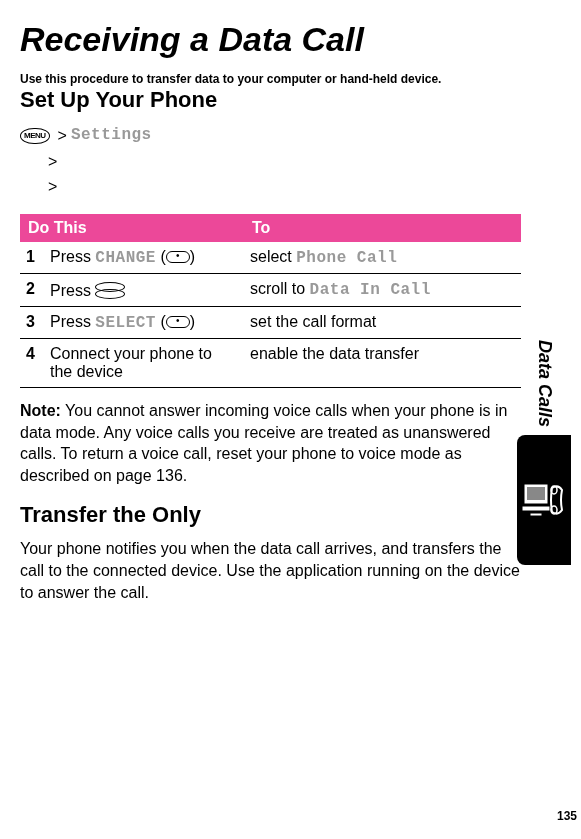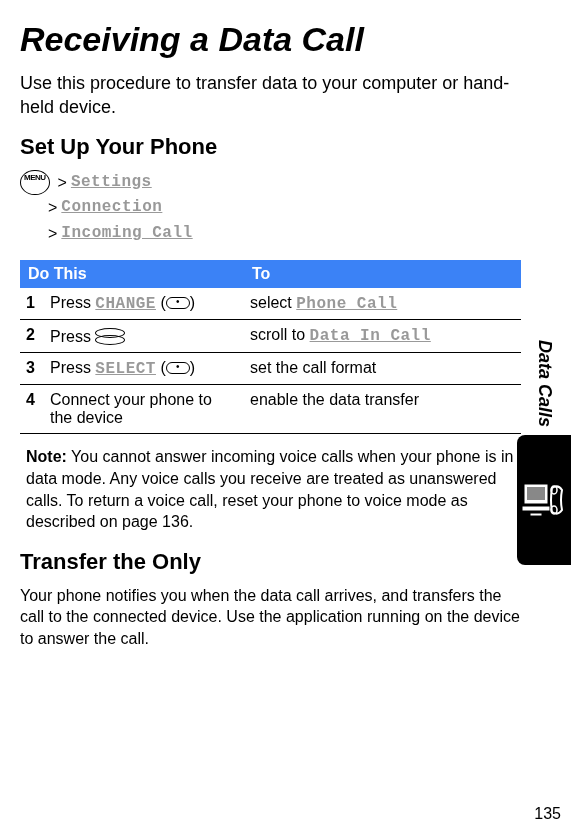--- a/index.html
+++ b/index.html
@@ -15,23 +15,23 @@
       position: relative;
       padding: 20px 60px 20px 20px;
     }
     .page-title {
       font-size: 34px;
       font-weight: bold;
       font-style: italic;
       margin-bottom: 12px;
     }
     .intro {
-      font-size: 18px;
+      font-size: 12px;
       line-height: 1.35;
-      margin-bottom: 14px;
+      font-weight: bold;
     }
     .subhead {
       font-size: 22px;
       font-weight: bold;
       margin-bottom: 10px;
     }
     .find-feature-row {
       display: flex;
       align-items: flex-start;
       margin-bottom: 14px;
@@ -40,20 +40,21 @@
       font-weight: bold;
       font-size: 17px;
       padding-left: 6px;
       width: 220px;
     }
     .menu-path {
       font-size: 16px;
     }
     .menu-path .row {
       display: flex;
+      align-items: center;
       line-height: 1.6;
     }
     .menu-key {
       display: inline-block;
       border: 1px solid #000;
       border-radius: 50%;
       font-size: 8px;
       padding: 1px 3px;
       margin-right: 4px;
       font-weight: bold;
@@ -61,29 +62,28 @@
     }
     .gt {
       margin: 0 4px;
     }
     .lcd {
       font-family: 'Courier New', monospace;
       color: #999;
       font-weight: bold;
       letter-spacing: 0.5px;
       font-size: 16px;
-      text-decoration: underline;
     }
     table {
       width: 100%;
       border-collapse: collapse;
       margin-bottom: 12px;
     }
     thead tr {
-      background: #3b82f6;
+      background: #ec4899;
       color: #fff;
     }
     thead th {
       text-align: left;
       padding: 5px 8px;
       font-size: 16px;
       font-weight: bold;
     }
     tbody td {
       padding: 6px 6px;
@@ -130,21 +130,20 @@
       height: 8px;
       border: 1px solid #000;
       border-radius: 50%;
     }
     .key-double::before { top: 0; }
     .key-double::after { top: 7px; }
     .note {
       font-size: 16px;
       line-height: 1.35;
       margin-bottom: 16px;
-      margin-left: 6px;
     }
     .note-label {
       font-weight: bold;
     }
     .transfer-text {
       font-size: 16px;
       line-height: 1.35;
       margin-bottom: 28px;
     }
     .side-tab {
@@ -169,23 +168,23 @@
       height: 130px;
       border-top-left-radius: 8px;
       border-bottom-left-radius: 8px;
       display: flex;
       align-items: center;
       justify-content: center;
     }
     .page-num {
       position: absolute;
       bottom: 16px;
-      right: 20px;
-      font-weight: normal;
-      font-size: 16px;
+      right: 4px;
+      font-weight: bold;
+      font-size: 12px;
     }
     .indent {
       padding-left: 24px;
     }
   </style>
 </head>
 <body>
 
 <h1 class="page-title">Receiving a Data Call</h1>
 
@@ -195,25 +194,23 @@
 
 <div class="find-feature-row">
   <div class="menu-path">
     <div class="row">
       <span class="menu-key">MENU</span>
       <span class="gt">&gt;</span>
       <span class="lcd">Settings</span>
     </div>
     <div class="row indent">
       <span class="gt">&gt;</span>
-      <span class="lcd">Connection</span>
     </div>
     <div class="row indent">
       <span class="gt">&gt;</span>
-      <span class="lcd">Incoming Call</span>
     </div>
   </div>
 </div>
 
 <table>
   <thead>
     <tr>
       <th colspan="2">Do This</th>
       <th>To</th>
     </tr>

